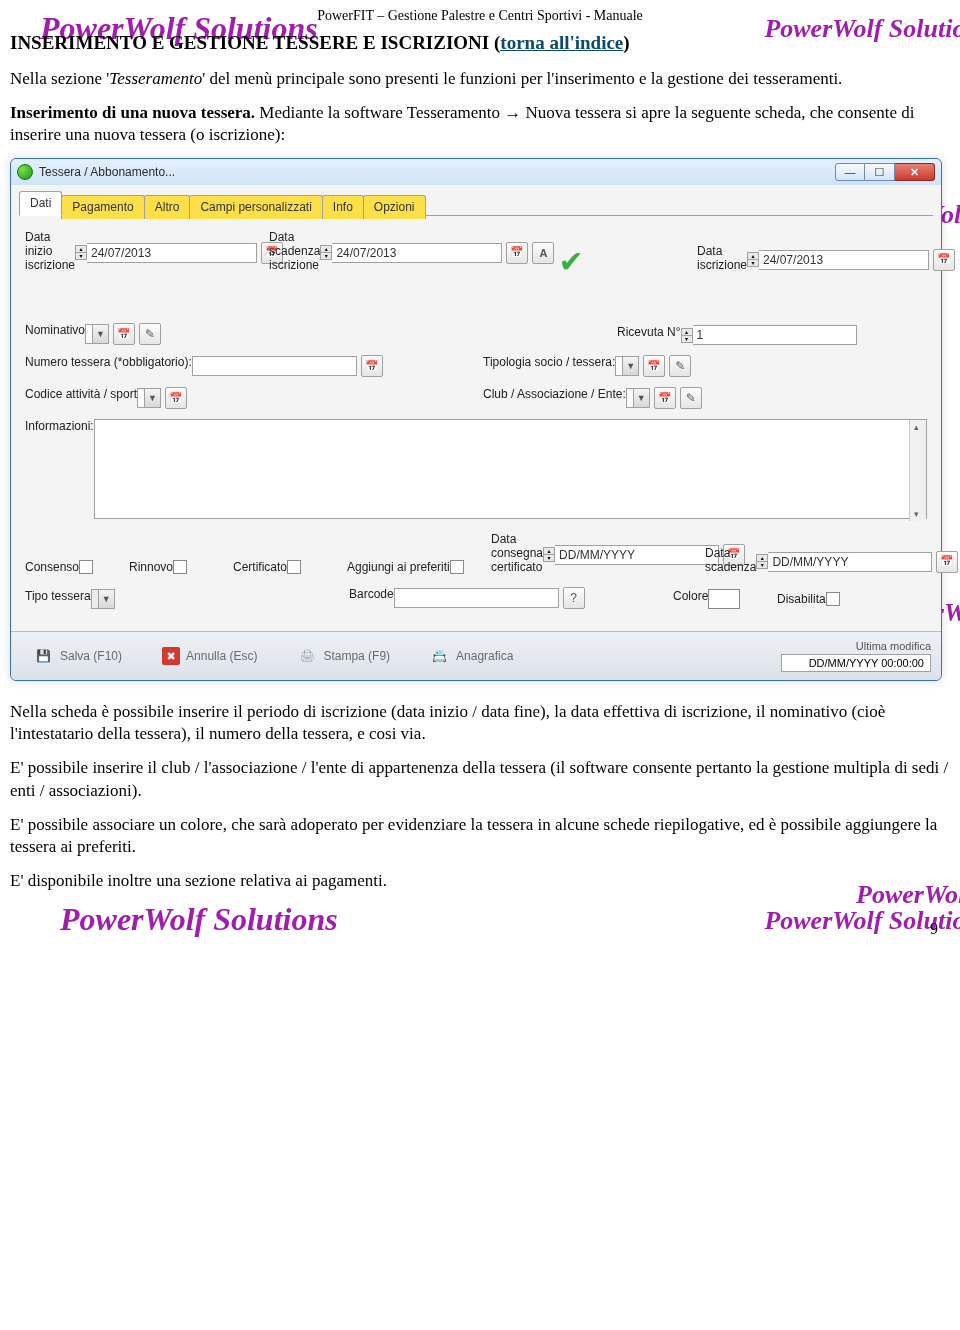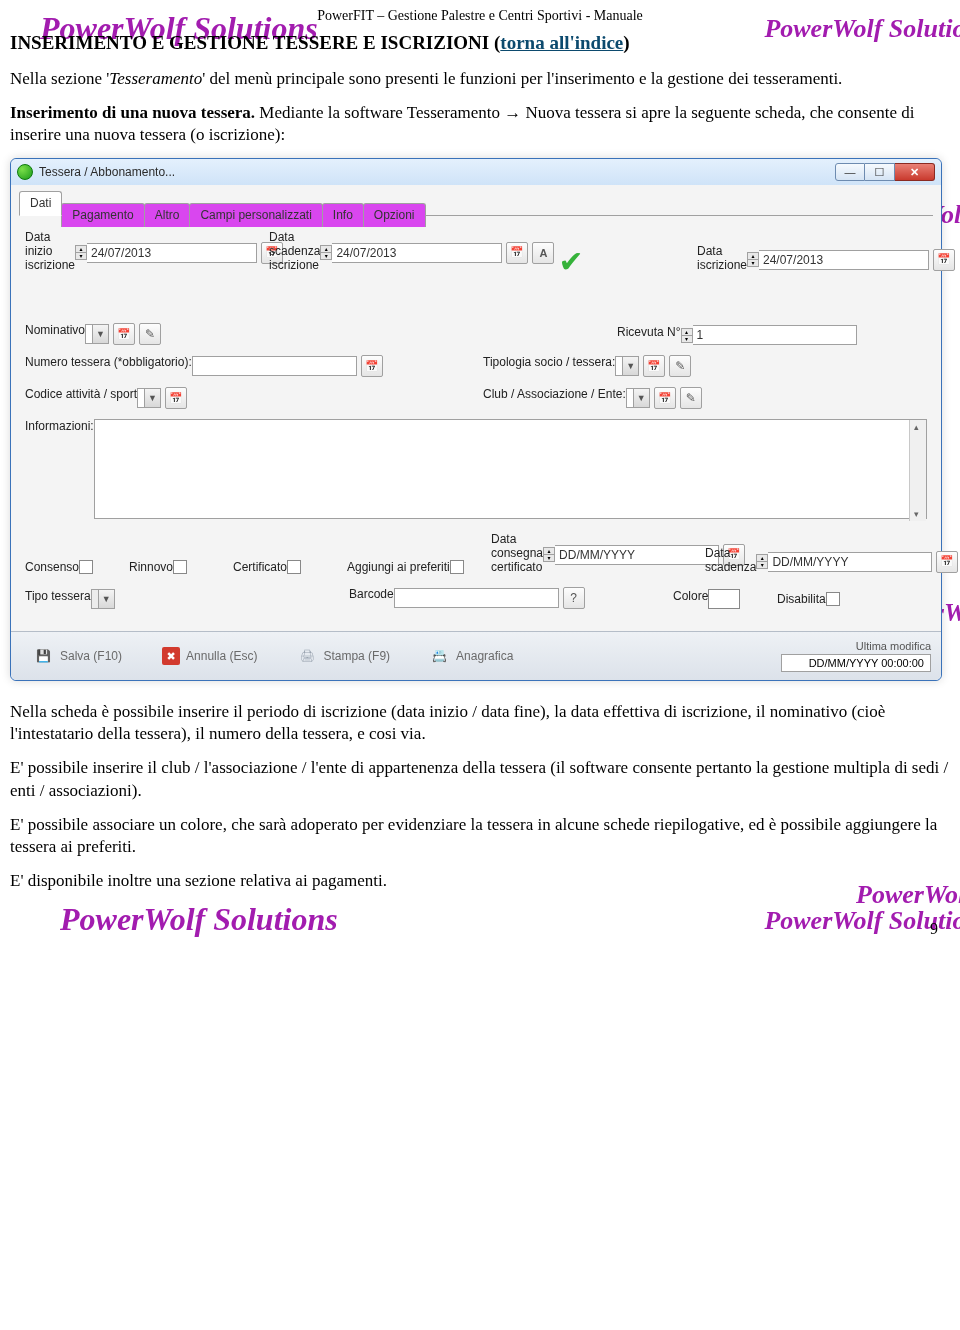--- a/index.html
+++ b/index.html
@@ -101,27 +101,27 @@
     padding: 6px 8px 0 8px;
     border-bottom-left-radius:6px;
     border-bottom-right-radius:6px;
   }
   
   .tabs { display:flex; align-items:flex-end; gap:0; margin-bottom:-1px; }
   .tab {
     padding: 4px 10px 5px 10px;
     border: 1px solid #a0a0a0;
     border-bottom: none;
-    background: #d946ef;
+    background: #fde047;
     font-size: 12px;
     color:#333;
     border-top-left-radius:3px; border-top-right-radius:3px;
     margin-right: -1px;
     position: relative;
-    top:11px;
+    top:3px;
   }
   .tab.active {
     background:#fff;
     border-bottom:1px solid #fff;
     top:0;
     z-index:2;
     font-weight: normal;
   }
   .tab-divider {
     border-bottom:1px solid #a0a0a0;

